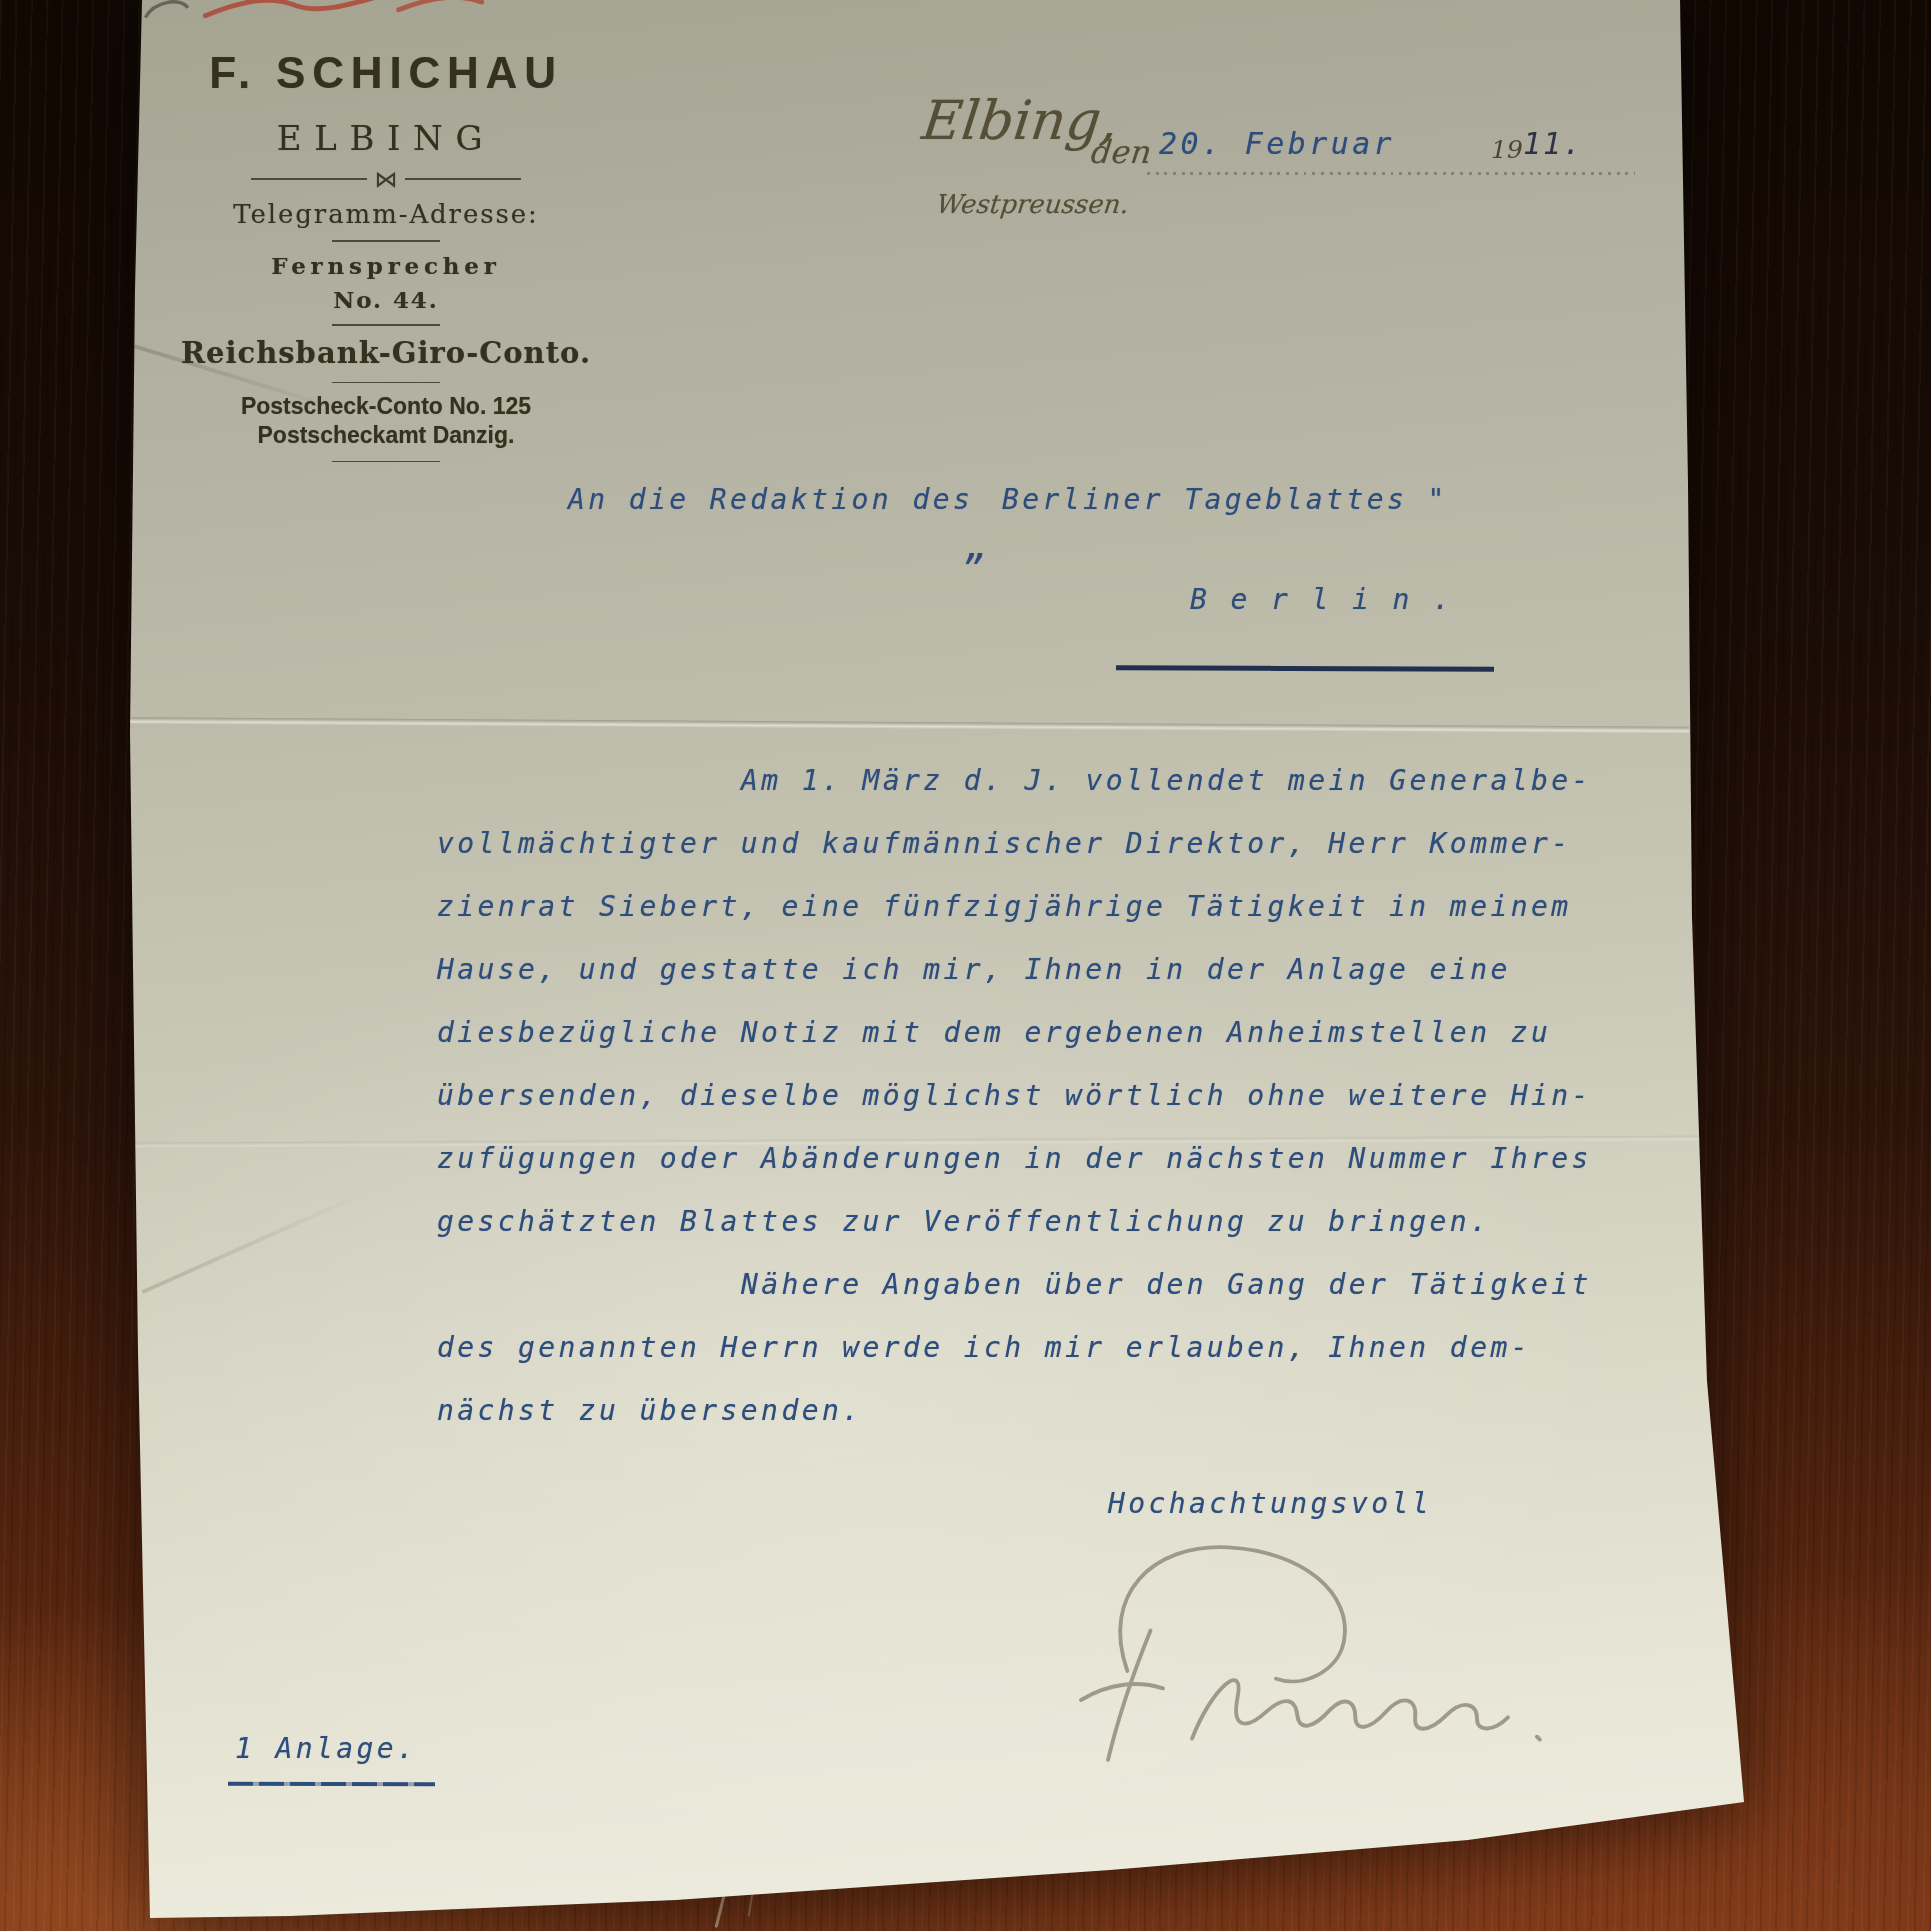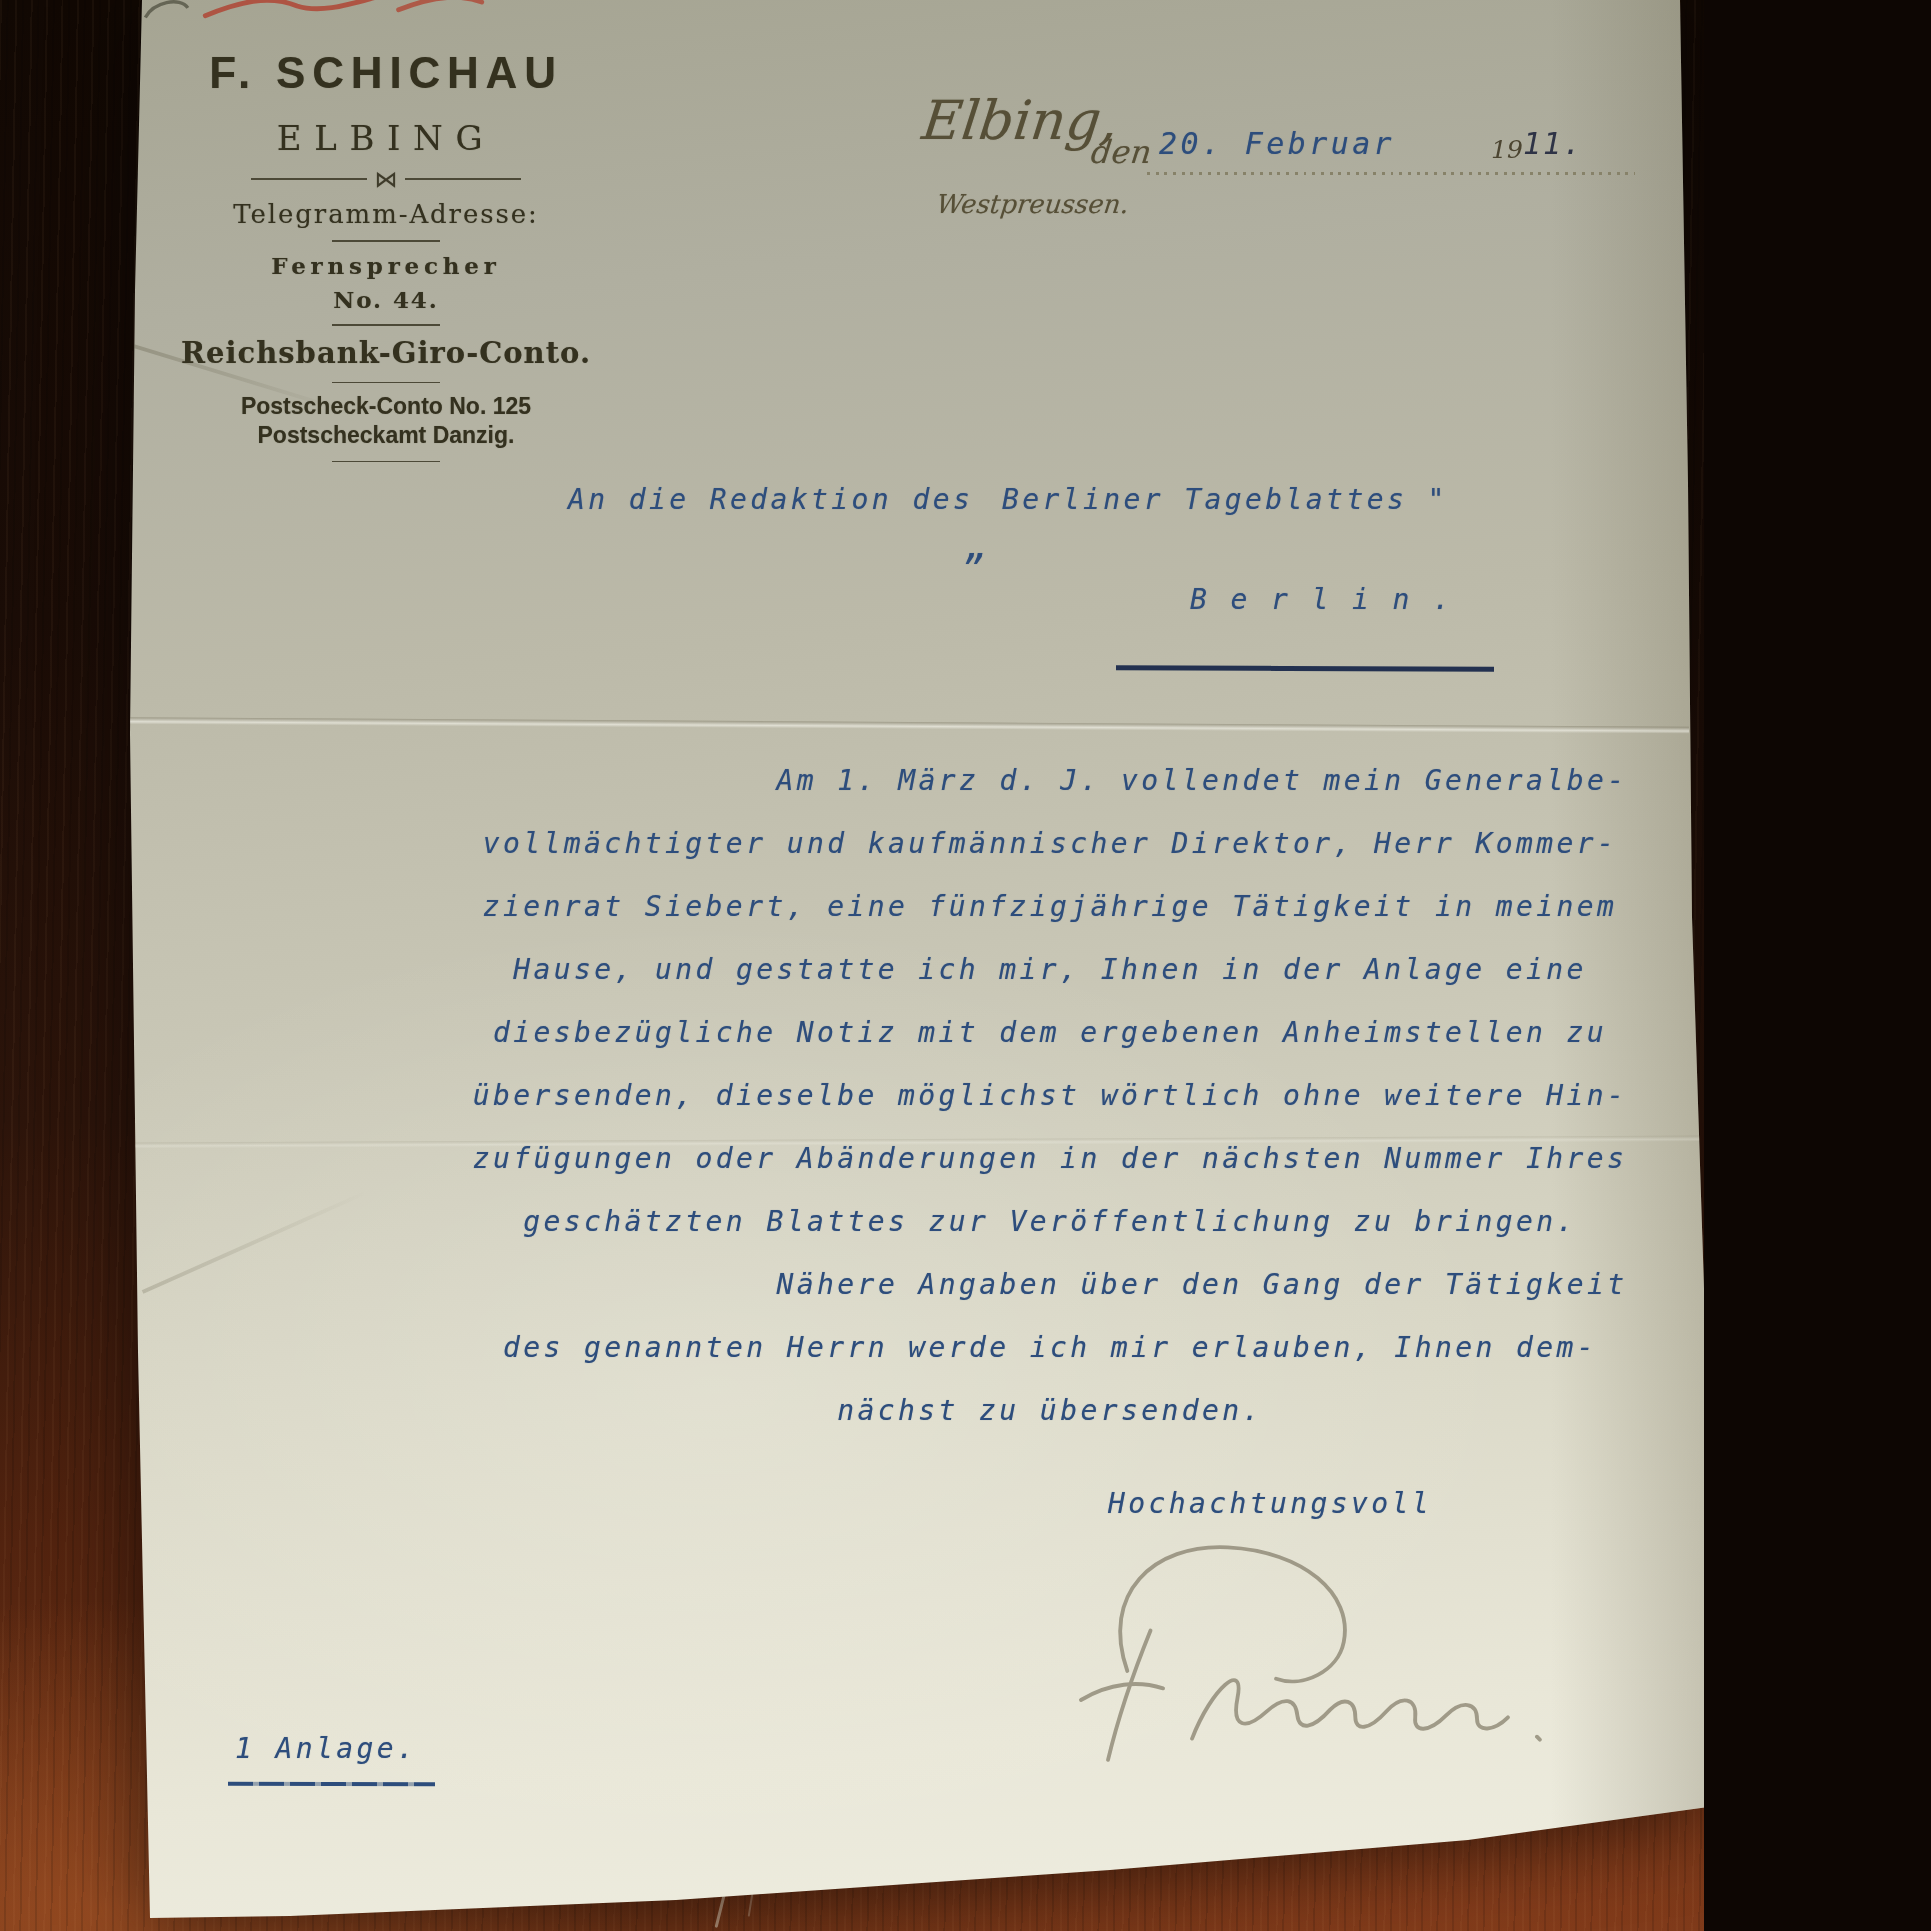--- a/index.html
+++ b/index.html
@@ -1,23 +1,22 @@
 <!DOCTYPE html>
 <html><head>
 <meta charset="utf-8">
 <style>
   html,body{margin:0;padding:0;background:#0d0603;}
   .stage{
-    position:relative;width:1668px;height:1931px;overflow:hidden;
+    position:relative;width:1931px;height:1931px;overflow:hidden;
     font-family:"Liberation Sans",sans-serif;
     background:
       radial-gradient(869px 502px at 6% 99%, rgba(158,80,36,.78), transparent 62%),
       radial-gradient(1255px 628px at 88% 102%, rgba(136,62,28,.85), transparent 66%),
       linear-gradient(180deg,#110803 0%,#1a0c06 32%,#2c140a 58%,#52230f 80%,#6f3316 100%);
-    padding-left: 36px;
   }
   .wood-grain{
     position:absolute;inset:0;
     background:repeating-linear-gradient(91deg,
       rgba(255,192,132,.05) 0 1.9px, transparent 1.9px 6.8px,
       rgba(0,0,0,.14) 6.8px 8.7px, transparent 8.7px 15.4px);
     opacity:.85;
   }
   .scratch{position:absolute;background:rgba(232,220,198,.55);border-radius:1.9px;}
   .scratch-1{left:726px;top:1834px;width:2.9px;height:95px;transform:rotate(14deg);}
@@ -97,21 +96,21 @@
 
   
   .rc-part1{left:568px;top:483px;font-size:28px;}
   .rc-part2{left:1002px;top:483px;font-size:28px;}
   .rc-quote{left:966px;top:525px;font-size:37px;}
   .rc-city{left:1190px;top:583px;font-size:28px;}
   .rc-underline{left:1116px;top:666px;width:378px;height:4.8px;background:#233150;transform:rotate(.2deg);}
 
   
   .body-text{position:absolute;left:437px;top:761px;width:1226px;}
-  .body-text .line{font-size:28px;height:63px;line-height:39px;text-align:center;}
+  .body-text .line{font-size:28px;height:63px;line-height:39px;}
   .body-text .line.indent{padding-left:304px;}
 
   
   .cl-salutation{left:1108px;top:1487px;font-size:28px;}
   .cl-enclosure{left:235px;top:1732px;font-size:28px;}
   .cl-enclosure-underline{left:228px;top:1782px;width:207px;height:3.9px;
     background:repeating-linear-gradient(90deg,#2d4d7c 0 25px, rgba(45,77,124,.45) 25px 31px);
     transform:rotate(.2deg);}
   .signature-svg{position:absolute;left:1023px;top:1526px;}
   .red-mark-svg{position:absolute;left:97px;top:0px;}

